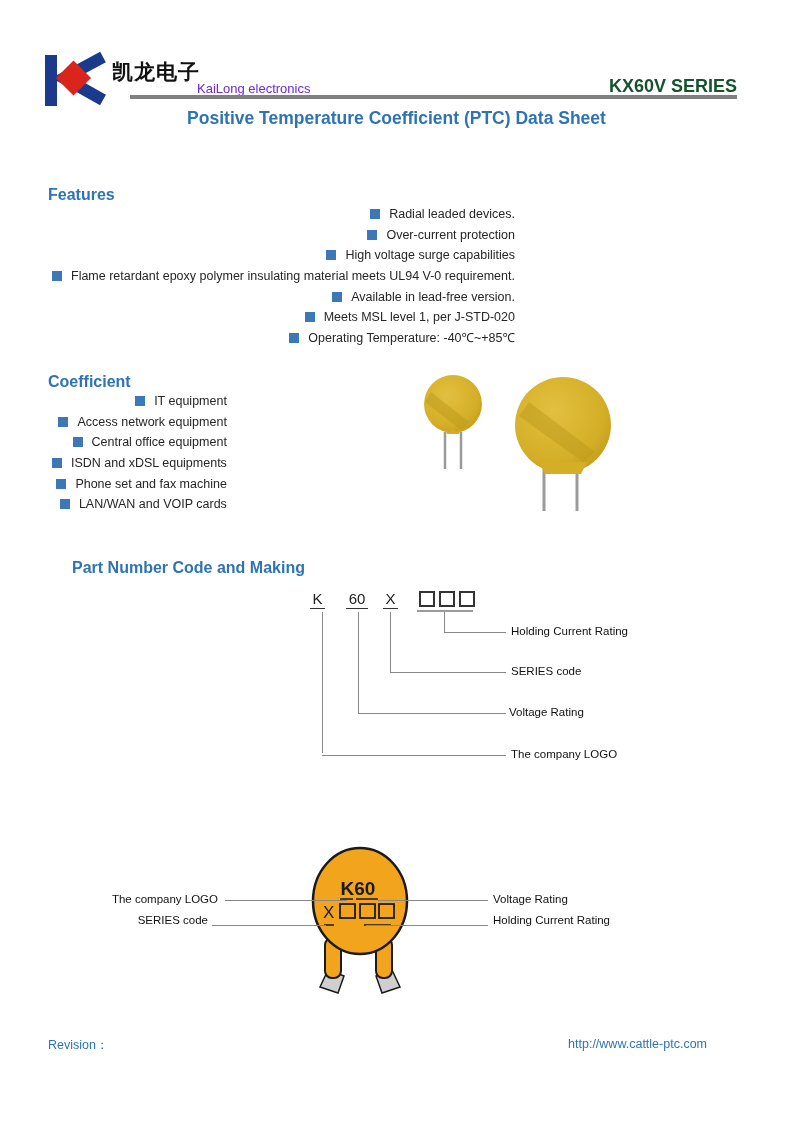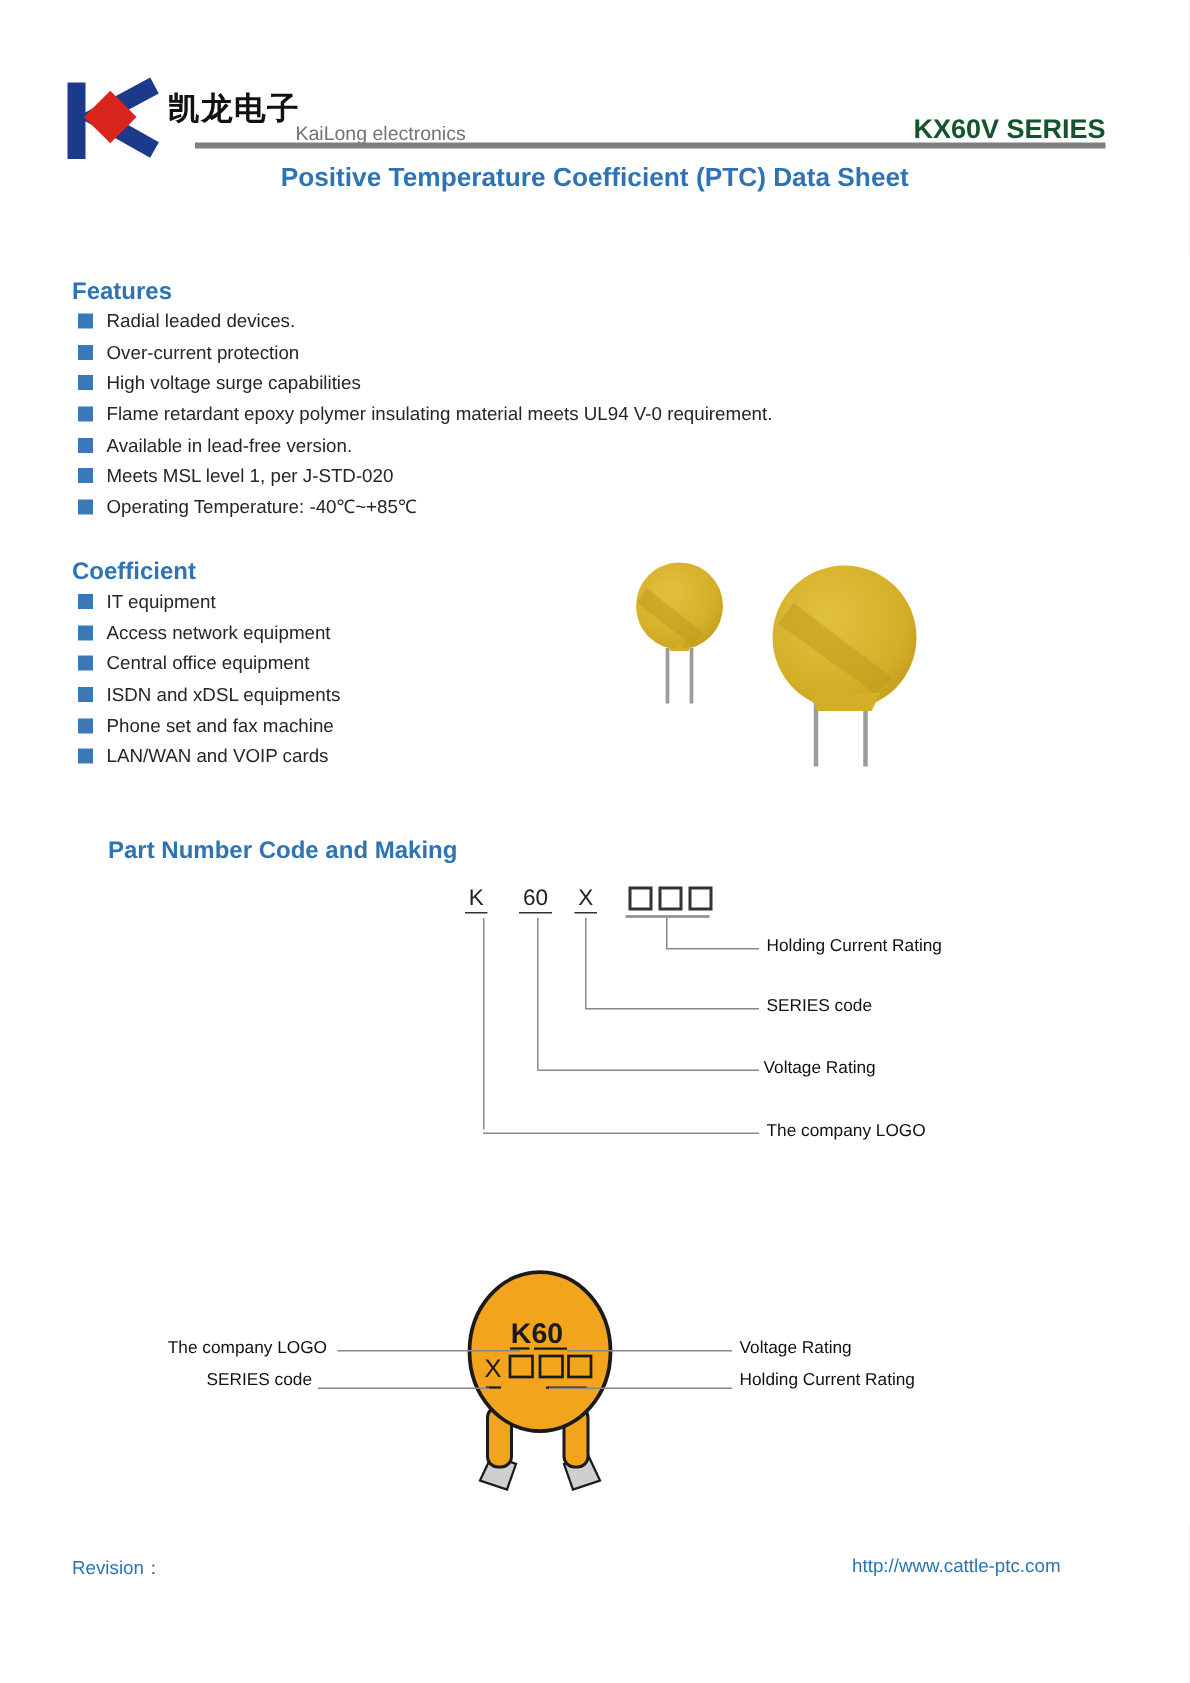--- a/index.html
+++ b/index.html
@@ -6,32 +6,32 @@
   .page {
     position:relative; width:793px; height:1122px; margin:0 auto;
     background:#ffffff; overflow:hidden;
     font-family:"Liberation Sans", sans-serif; color:#262626;
   }
   .abs { position:absolute; }
 
   
   .logo-cn { left:112px; top:58px; font-size:21px; font-weight:bold; color:#111;
              letter-spacing:1px; font-family:"DejaVu Sans", sans-serif; }
-  .logo-en { left:197px; top:81px; font-size:13px; color:#737373; }
+  .logo-en { left:197px; top:81px; font-size:13px; color:#6d28d9; }
   .series  { right:56px; top:76px; font-size:18px; font-weight:bold; color:#14532d; }
   .rule    { left:130px; top:95px; width:607px; height:4px; background:#7f7f7f; }
   .title   { left:0; top:108px; width:793px; text-align:center;
              font-size:17.5px; font-weight:bold; color:#2E74B5; }
 
   
   .h2 { font-size:16px; font-weight:bold; color:#2E74B5; }
 
   
   .list { position:absolute; left:48px; }
-  .li { display:flex; align-items:flex-start; height:20.7px; }
+  .li { display:flex; align-items:flex-start; height:20.7px;justify-content:flex-end; }
   .sq { flex:0 0 auto; width:10px; height:10px; background:#3C78B8; margin:3px 9px 0 4px; }
   .li .t { font-size:12.5px; line-height:16px; color:#262626; }
 
   
   .code-ch { position:absolute; font-size:15px; color:#222; text-align:center;
              border-bottom:1.6px solid #333; padding:0 1px 1px 1px; }
   .boxes { position:absolute; left:419px; top:591px; display:flex; gap:4px; }
   .boxes .bx { width:12px; height:12px; border:2px solid #333; background:#fff; }
   .boxes-under { left:417px; top:610px; width:56px; height:2px; background:#9a9a9a; }
   .vline { position:absolute; width:1px; background:#888; }

